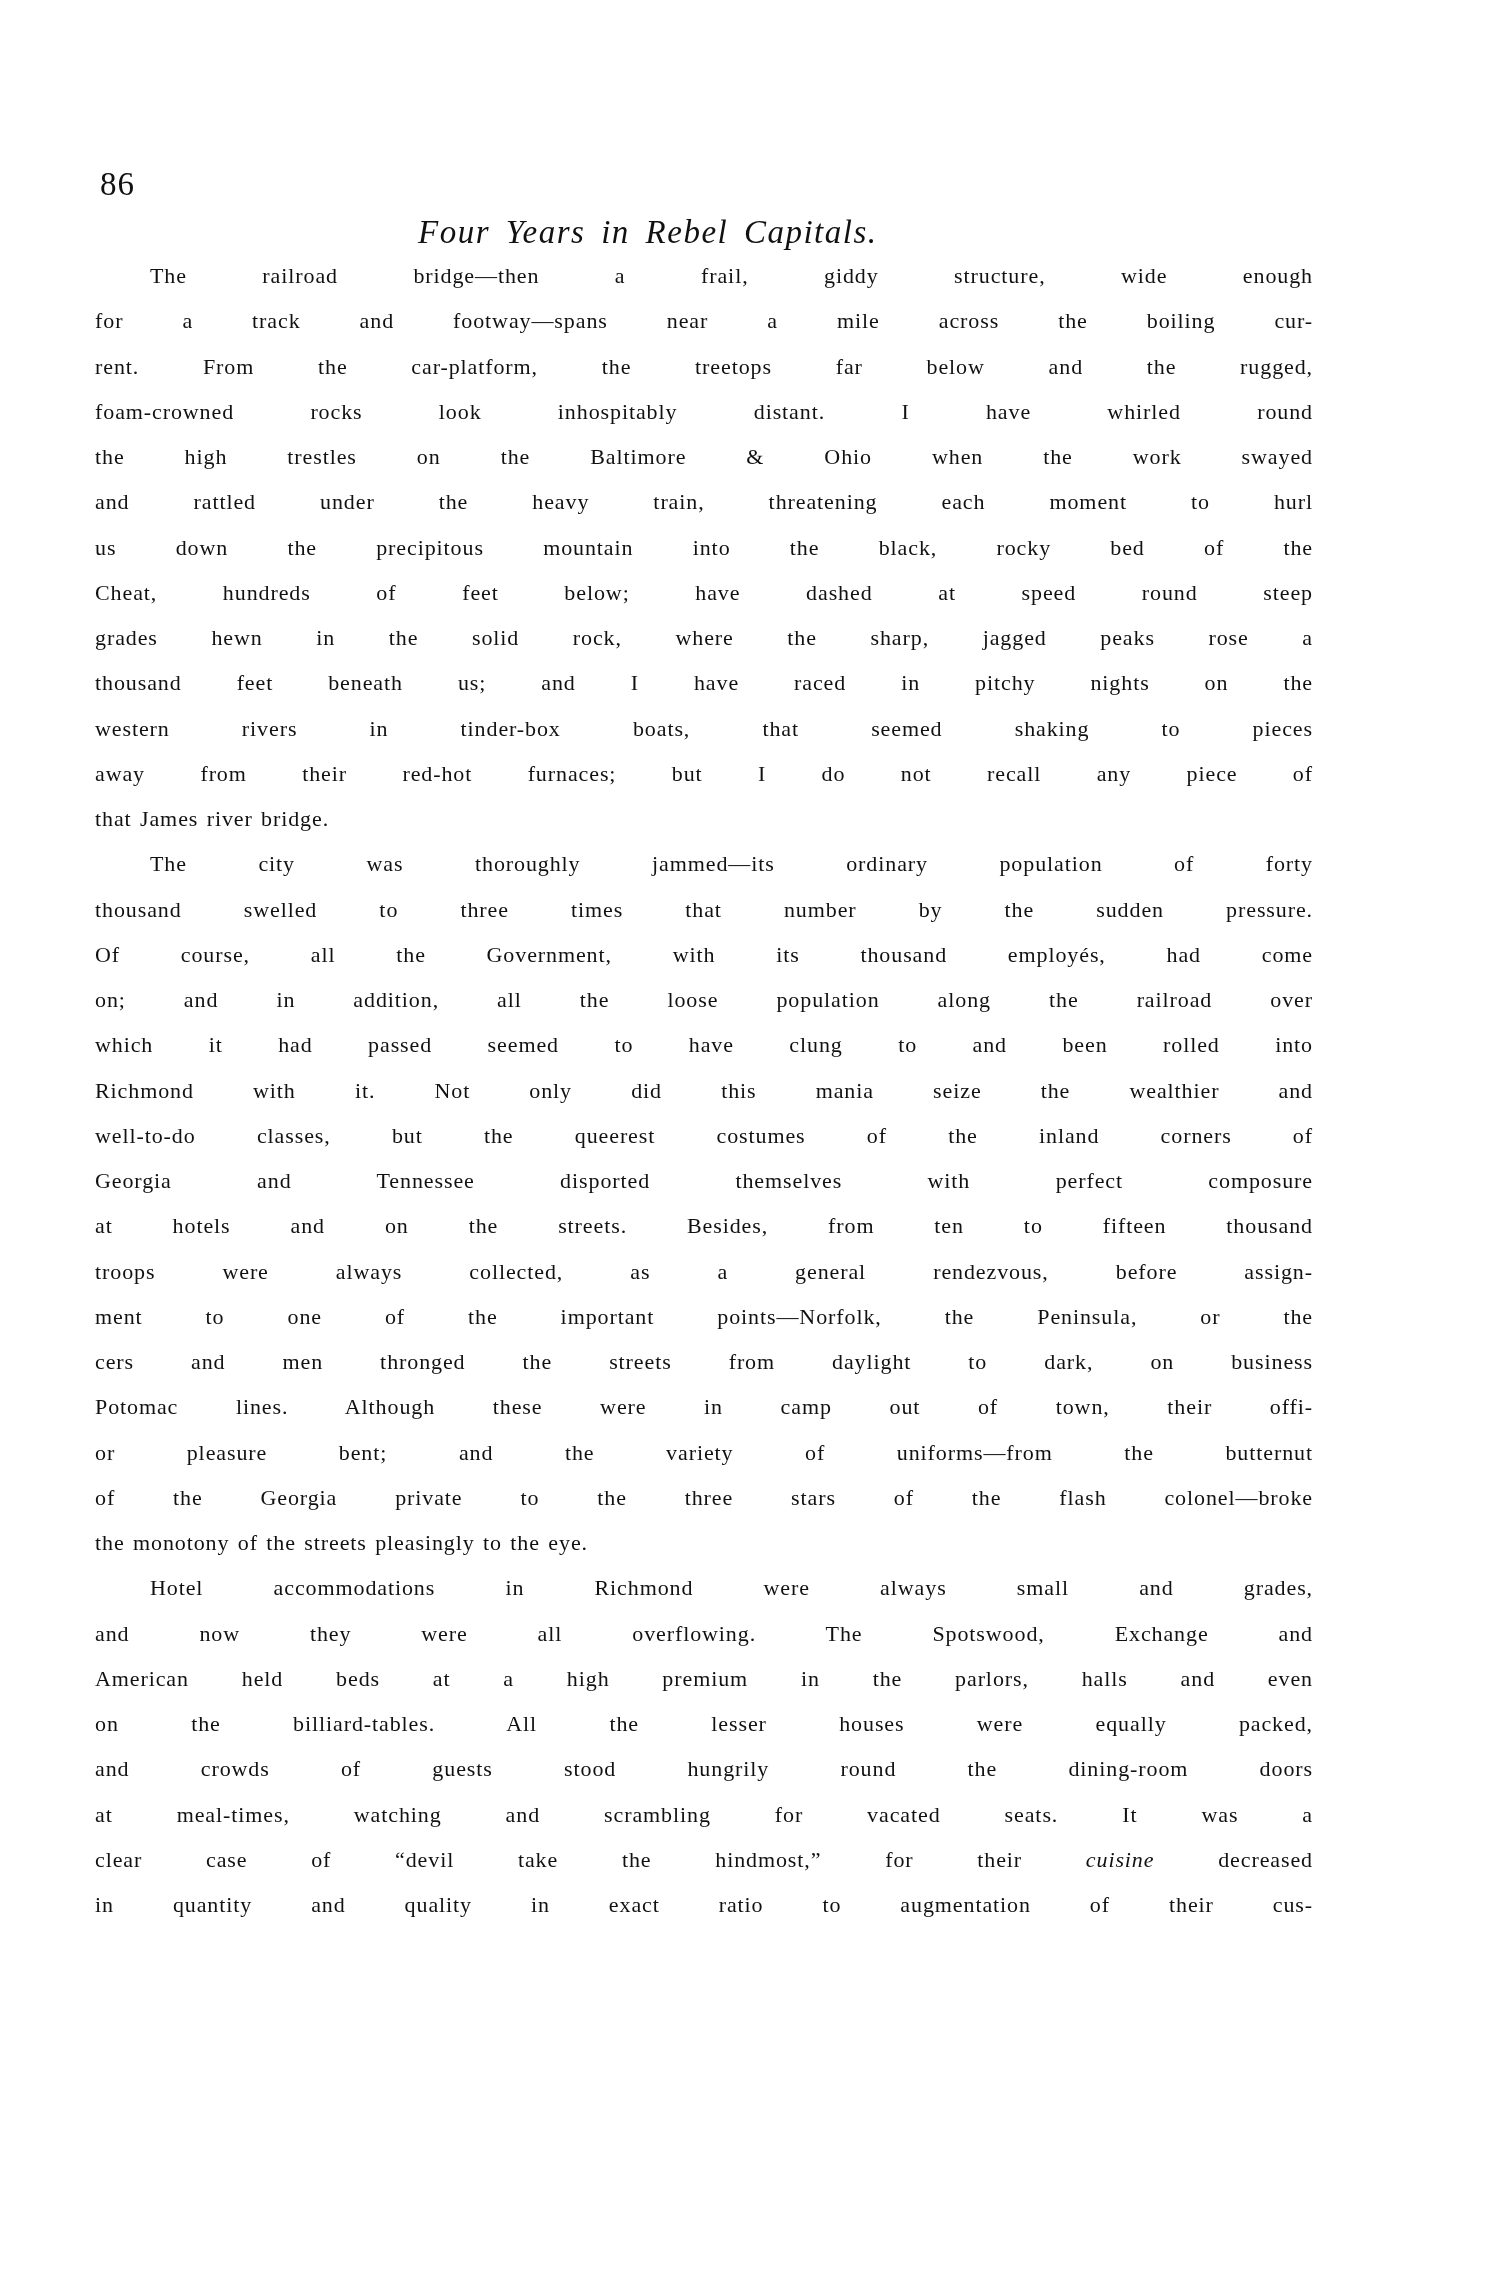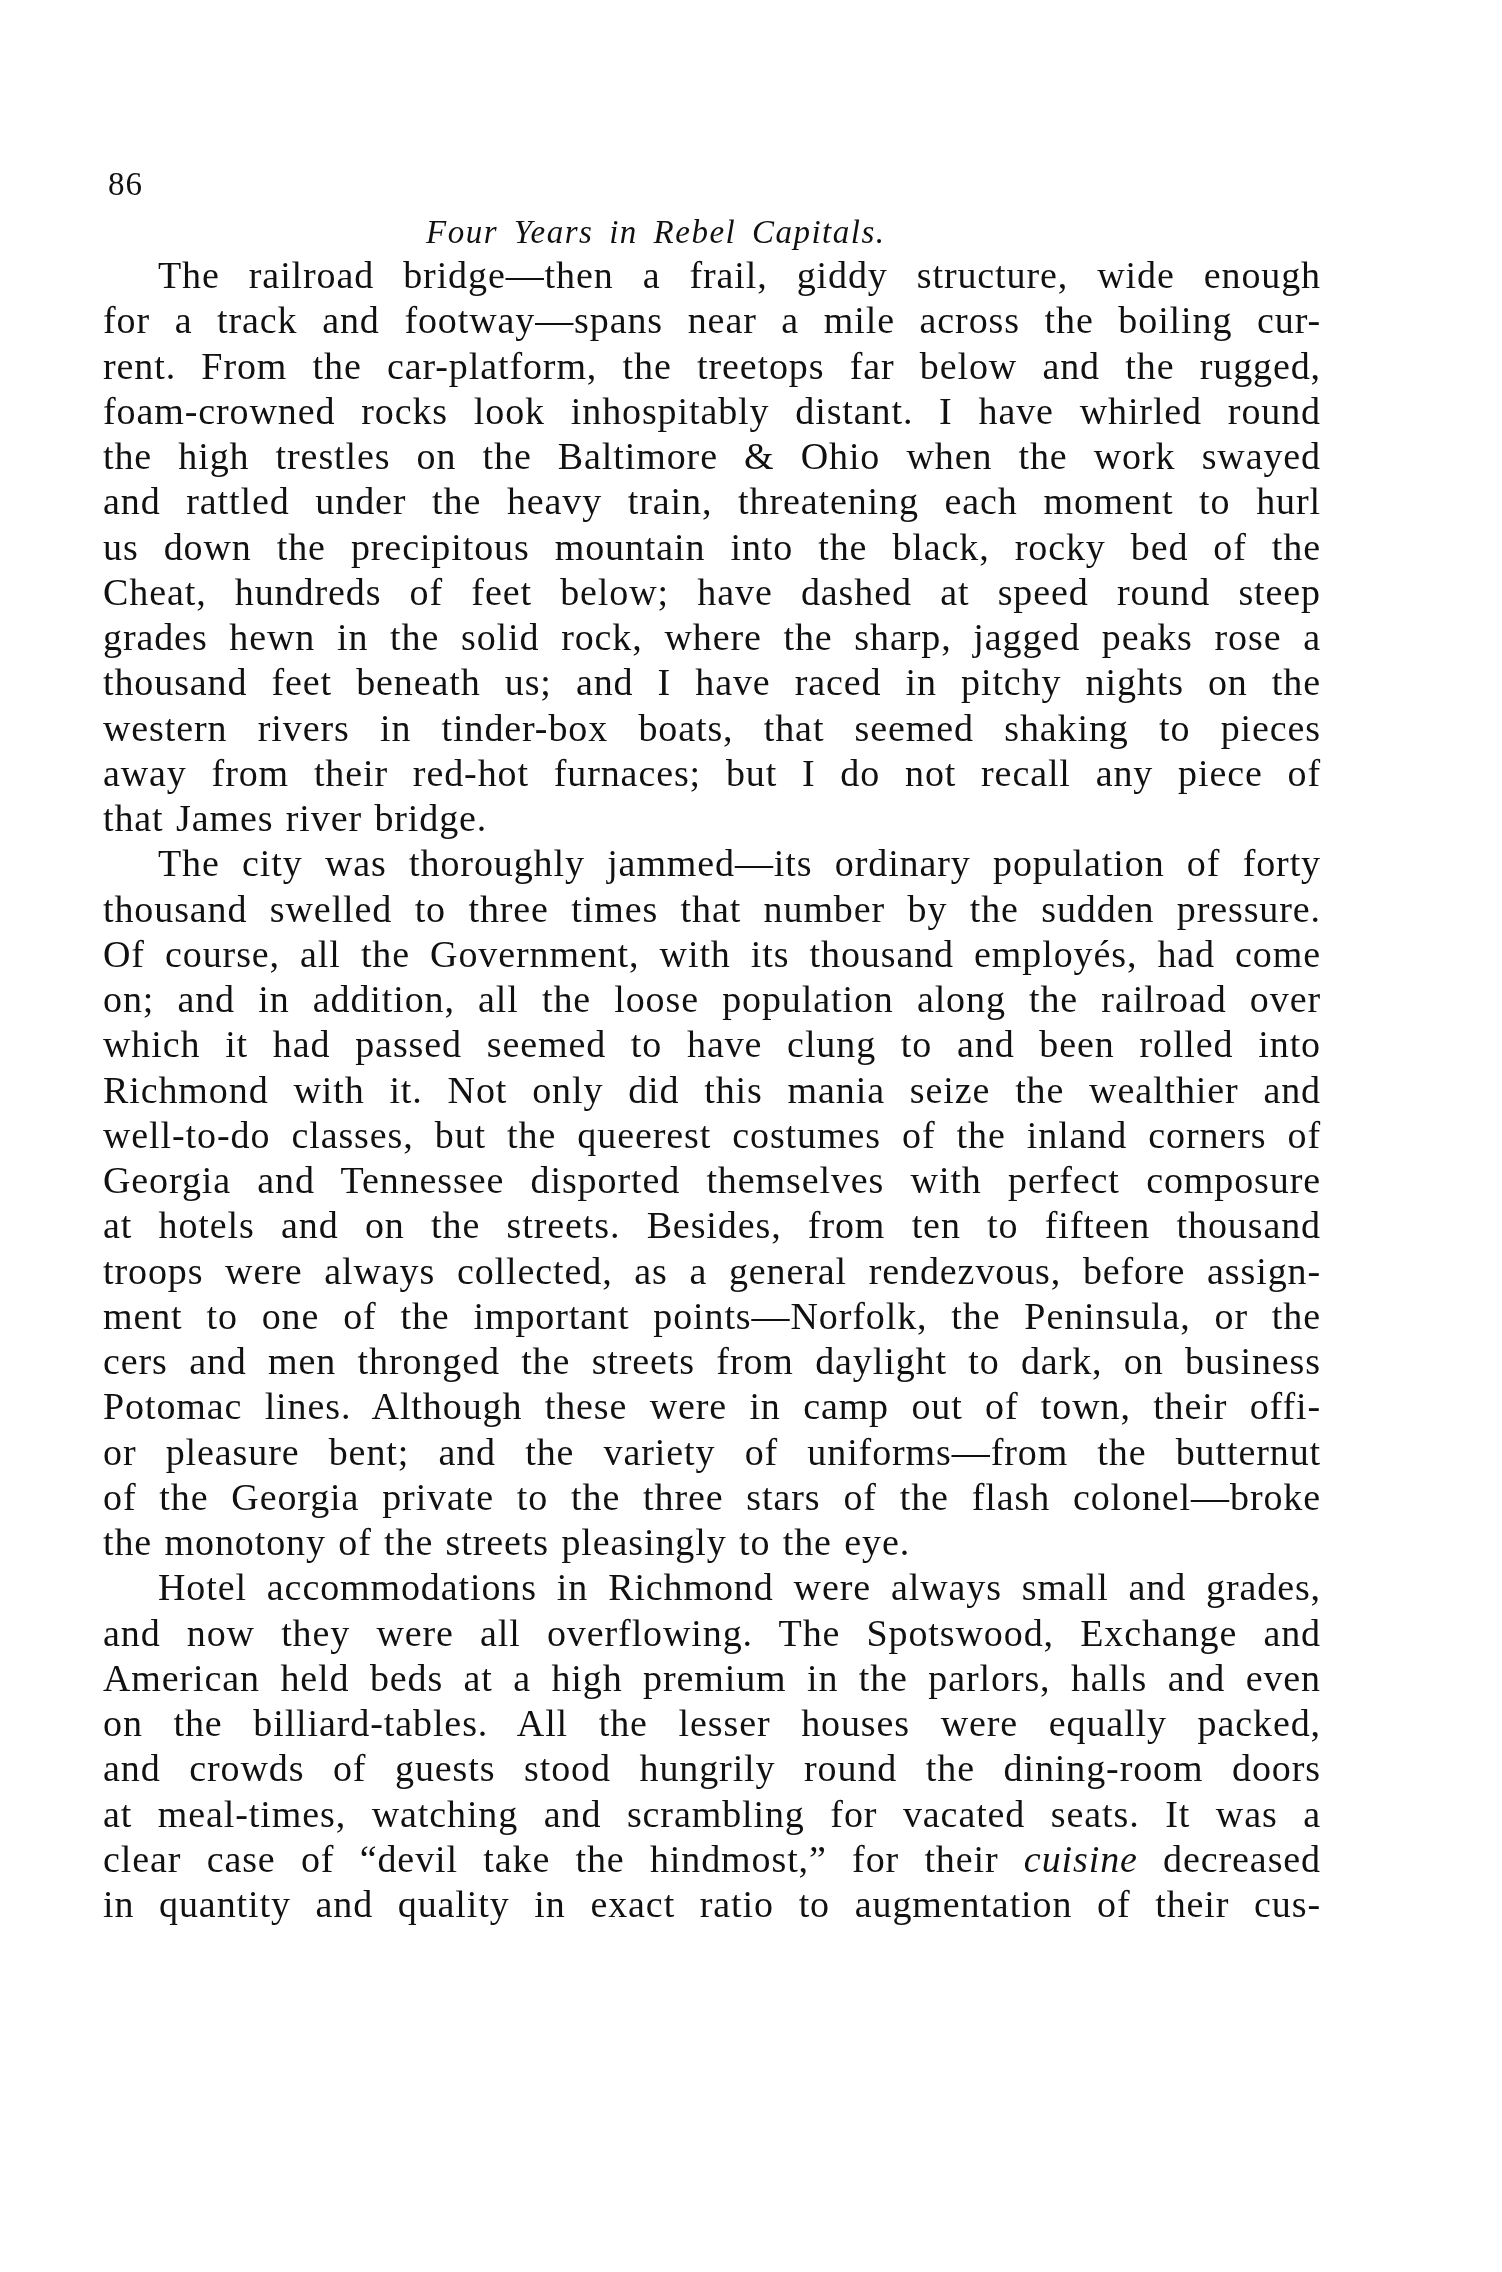--- a/index.html
+++ b/index.html
@@ -10,21 +10,21 @@
   body {
     width: 1502px;
     height: 2272px;
     position: relative;
     overflow: hidden;
     color: #111111;
     font-family: "Liberation Serif", "DejaVu Serif", serif;
   }
   .page {
     position: absolute;
-    left: 8px;
+    left: 0;
     top: 0;
     width: 1192px;
     height: 2272px;
   }
   .running-head {
     position: absolute;
     left: 100px;
     top: 162px;
     width: 1212px;
     height: 44px;
@@ -44,21 +44,21 @@
     font-style: italic;
     letter-spacing: 1.5px;
     word-spacing: 6px;
     margin-top: 48px;
   }
   .body-text {
     position: absolute;
     left: 95px;
     top: 253px;
     width: 1218px;
-    font-size: 38px;
+    font-size: 22px;
     line-height: 45.25px;
   }
   .line {
     display: block;
     height: 45.25px;
     white-space: nowrap;
     text-align: justify;
     text-align-last: justify;
     letter-spacing: 0.9px;
     overflow: visible;

